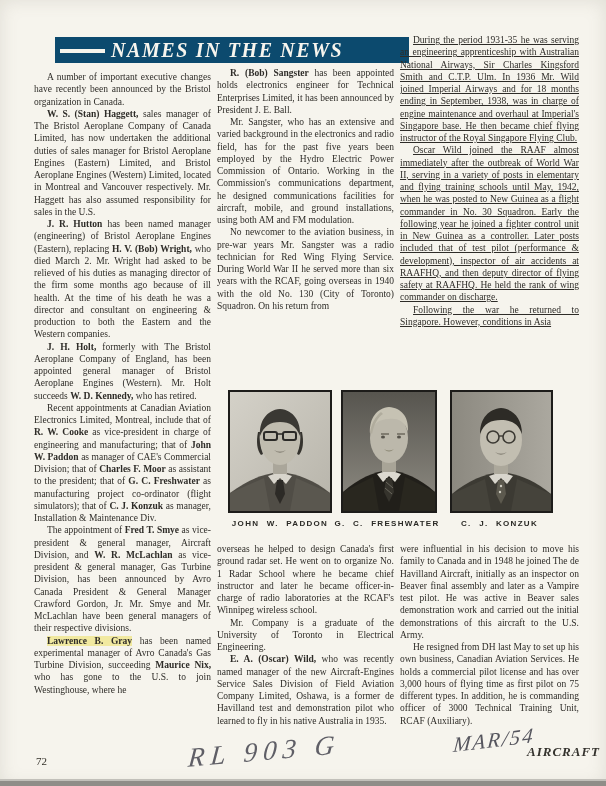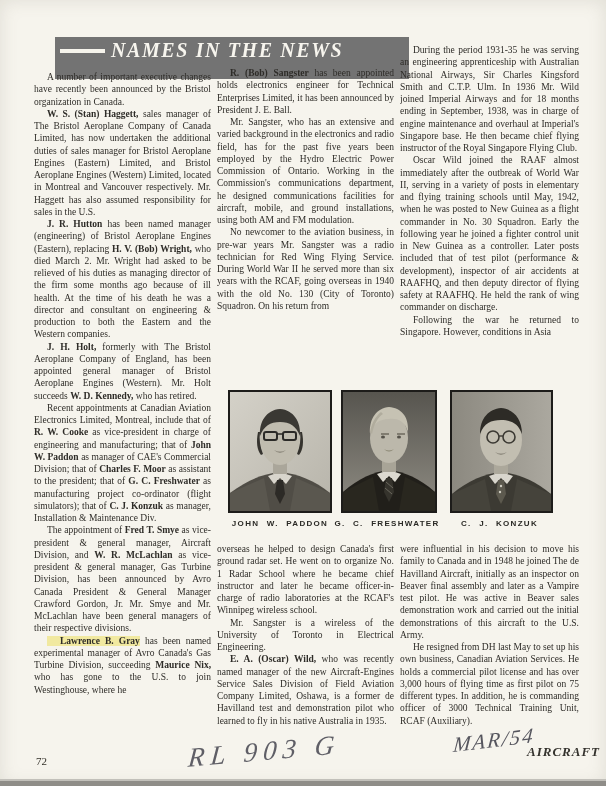--- a/index.html
+++ b/index.html
@@ -13,41 +13,41 @@
     background:var(--paper);
     box-shadow:inset 0 0 18px rgba(120,115,100,.18);
     overflow:hidden;
     font-family:"Liberation Serif",serif;
     color:var(--ink);
   }
   .scan-edge-bottom{position:absolute;left:0;bottom:0;width:100%;height:5px;background:#8f8d88;}
   .scan-edge-bottom::before{content:"";position:absolute;left:0;top:-2px;width:100%;height:2px;background:#c2c0ba;display:block;}
 
   
-  .banner{position:absolute;left:55px;top:37px;width:354px;height:42px;background:#737373;}
+  .banner{position:absolute;left:55px;top:37px;width:354px;height:26px;background:#0c4a6e;}
   .banner-dash{position:absolute;left:5px;top:12px;width:45px;height:4px;background:#f6f4ec;}
   .banner-title{
     position:absolute;left:56px;top:0;height:27px;line-height:26px;
     font-style:italic;font-weight:bold;font-size:20px;letter-spacing:1.6px;
     color:#f7f5ee;white-space:nowrap;
   }
 
   
   .col{
     position:absolute;width:177px;
     font-size:9.5px;line-height:12.25px;text-align:justify;
     color:var(--ink);
   }
   .col p{margin:0;}
   .col p.indent{text-indent:13px;}
   .col b{font-weight:bold;}
-  .hl{background:var(--highlight);padding-left:13px;}
+  .hl{background:var(--highlight);}
   #col1{left:34px;top:71px;max-height:676px;overflow:hidden;}
   #col2-top{left:217px;top:67px;max-height:320px;overflow:hidden;}
-  #col3-top{left:400px;top:44px;width:179px;max-height:345px;overflow:hidden;}
+  #col3-top{left:400px;top:34px;width:179px;max-height:345px;overflow:hidden;text-decoration:underline;}
   #col2-bottom{left:217px;top:543px;max-height:203px;overflow:hidden;}
   #col3-bottom{left:400px;top:543px;width:179px;max-height:203px;overflow:hidden;}
 
   
   .photo{position:absolute;top:390px;height:119px;border:2px solid #1d1c1a;background:#b5b2a9;}
   #photo-1{left:228px;width:100px;}
   #photo-2{left:341px;width:92px;}
   #photo-3{left:450px;width:99px;}
   .photo svg{display:block;width:100%;height:100%;}
   .caption{
@@ -100,21 +100,21 @@
       <p class="indent"><span>Mr. Sangster, who has an extensive and varied background in the electronics and radio field, has for the past five years been employed by the Hydro Electric Power Commission of Ontario. Working in the Commission's communications department, he designed communications facilities for aircraft, mobile, and ground installations, using both AM and FM modulation.</span></p>
       <p class="indent"><span>No newcomer to the aviation business, in pre-war years Mr. Sangster was a radio technician for Red Wing Flying Service. During World War II he served more than six years with the RCAF, going overseas in 1940 with the old No. 130 (City of Toronto) Squadron. On his return from</span></p>
     </div>
   <div class="col" id="col3-top">
       <p class="indent"><span>During the period 1931-35 he was serving an engineering apprenticeship with Australian National Airways, Sir Charles Kingsford Smith and C.T.P. Ulm. In 1936 Mr. Wild joined Imperial Airways and for 18 months ending in September, 1938, was in charge of engine maintenance and overhaul at Imperial's Singapore base. He then became chief flying instructor of the Royal Singapore Flying Club.</span></p>
       <p class="indent"><span>Oscar Wild joined the RAAF almost immediately after the outbreak of World War II, serving in a variety of posts in elementary and flying training schools until May, 1942, when he was posted to New Guinea as a flight commander in No. 30 Squadron. Early the following year he joined a fighter control unit in New Guinea as a controller. Later posts included that of test pilot (performance &amp; development), inspector of air accidents at RAAFHQ, and then deputy director of flying safety at RAAFHQ. He held the rank of wing commander on discharge.</span></p>
       <p class="indent"><span>Following the war he returned to Singapore. However, conditions in Asia</span></p>
     </div>
   <div class="col" id="col2-bottom">
       <p><span>overseas he helped to design Canada's first ground radar set. He went on to organize No. 1 Radar School where he became chief instructor and later he became officer-in-charge of radio laboratories at the RCAF's Winnipeg wireless school.</span></p>
-      <p class="indent"><span>Mr. Sangster is a wireless of the University of Toronto in Electrical Engineering.</span></p>
+      <p class="indent"><span>Mr. Company is a graduate of the University of Toronto in Electrical Engineering.</span></p>
       <p class="indent"><b>E. A. (Oscar) Wild,</b><span> who was recently named manager of the new Aircraft-Engines Service Sales Division of Field Aviation Company Limited, Oshawa, is a former de Havilland test and demonstration pilot who learned to fly in his native Australia in 1935.</span></p>
     </div>
   <div class="col" id="col3-bottom">
       <p><span>were influential in his decision to move his family to Canada and in 1948 he joined The de Havilland Aircraft, initially as an inspector on Beaver final assembly and later as a Vampire test pilot. He was active in Beaver sales demonstration work and carried out the initial demonstrations of this aircraft to the U.S. Army.</span></p>
       <p class="indent"><span>He resigned from DH last May to set up his own business, Canadian Aviation Services. He holds a commercial pilot license and has over 3,000 hours of flying time as first pilot on 75 different types. In addition, he is commanding officer of 3000 Technical Training Unit, RCAF (Auxiliary).</span></p>
     </div>
 
   <div class="photo" id="photo-1">
     <svg viewBox="0 0 100 119" preserveAspectRatio="none">
       <defs>

